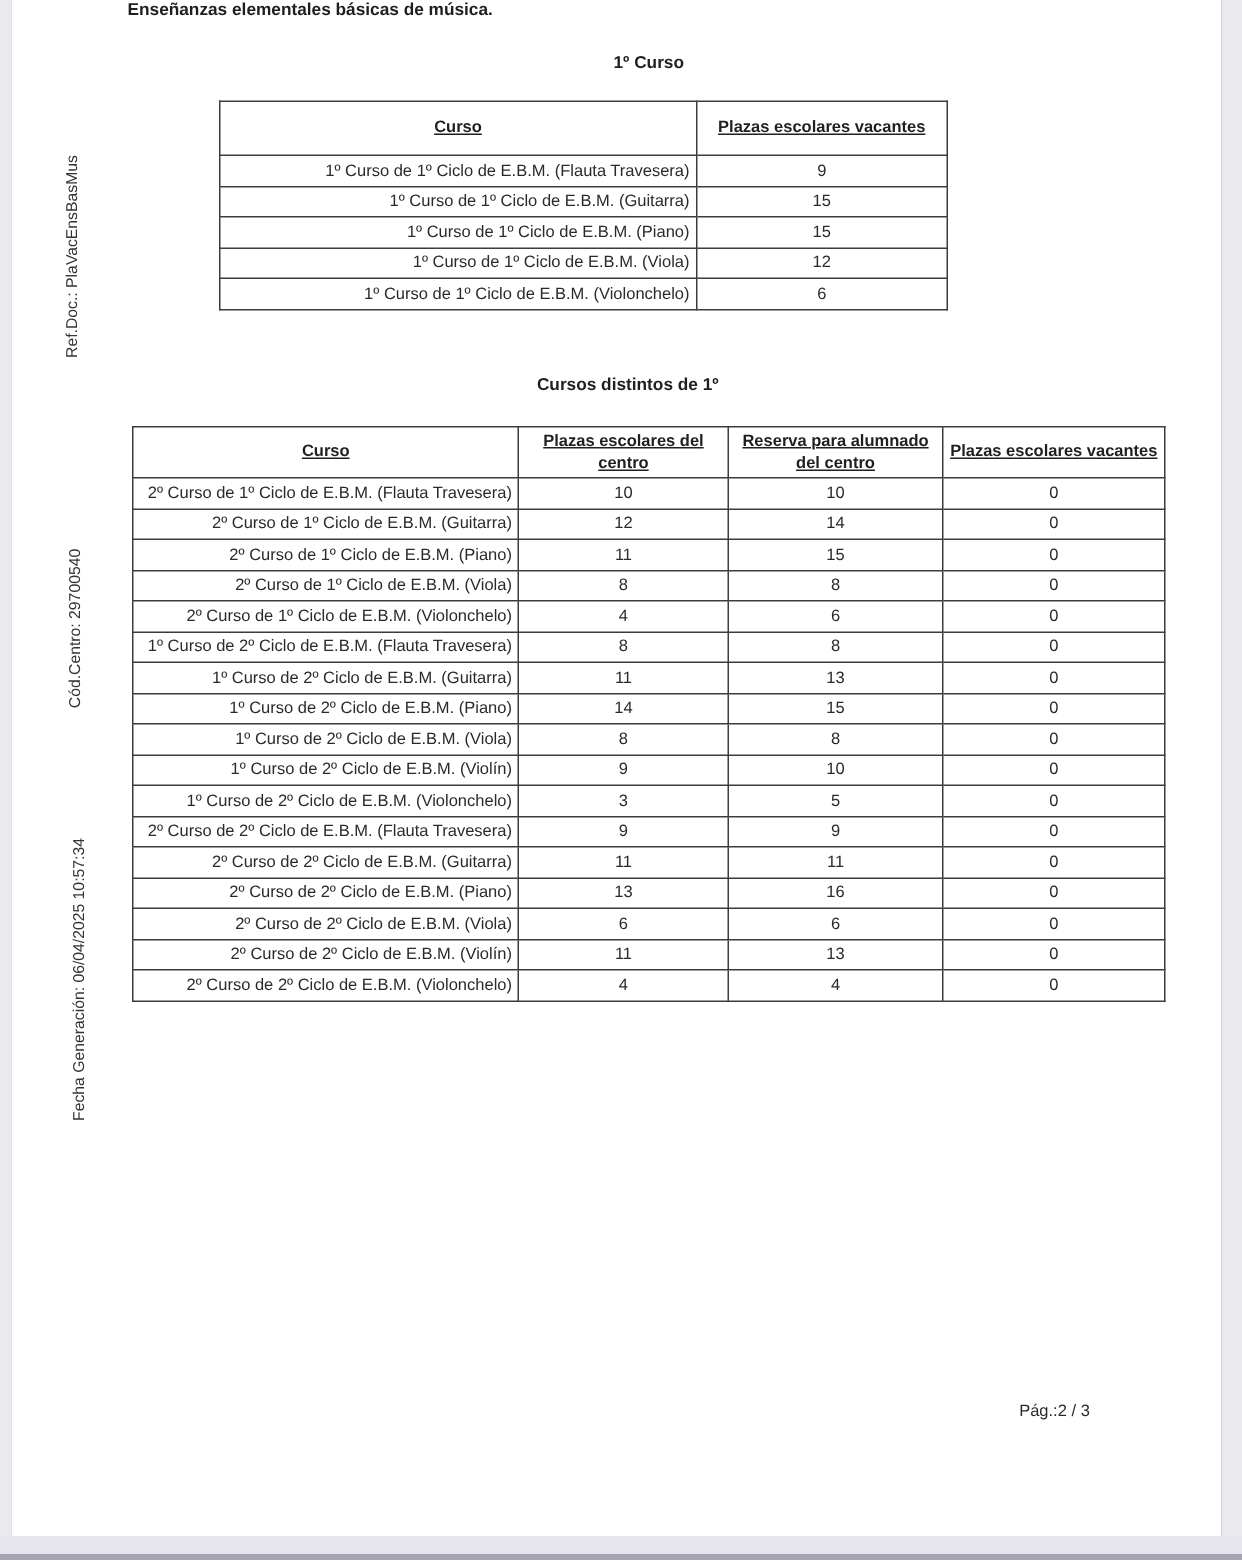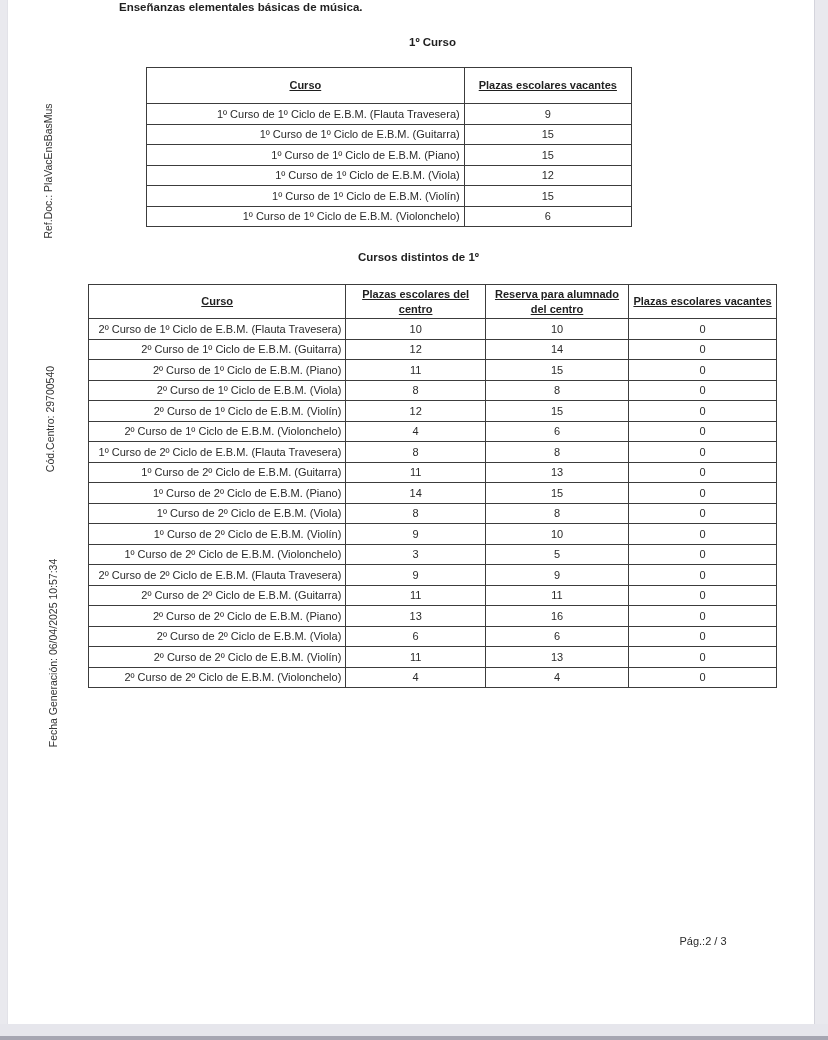--- a/index.html
+++ b/index.html
@@ -45,21 +45,20 @@
     height: 4px;
     background: #a6a6b2;
   }
   .doc-title {
     position: absolute;
     left: 77px;
     top: 1px;
     font-size: 11.5px;
     font-weight: bold;
     color: #1f1f1f;
-    margin-left: 34px;
   }
   .section-heading {
     position: absolute;
     left: 0;
     width: 821px;
     text-align: center;
     font-size: 11.5px;
     font-weight: bold;
     color: #1f1f1f;
   }
@@ -158,24 +157,20 @@
             <td>1º Curso de 1º Ciclo de E.B.M. (Guitarra)</td>
             <td>15</td>
           </tr>
           <tr>
             <td>1º Curso de 1º Ciclo de E.B.M. (Piano)</td>
             <td>15</td>
           </tr>
           <tr>
             <td>1º Curso de 1º Ciclo de E.B.M. (Viola)</td>
             <td>12</td>
-          </tr>
-          <tr>
-            <td>1º Curso de 1º Ciclo de E.B.M. (Violín)</td>
-            <td>15</td>
           </tr>
           <tr>
             <td>1º Curso de 1º Ciclo de E.B.M. (Violonchelo)</td>
             <td>6</td>
           </tr>
         </tbody>
     </table>
 
     <div class="section-heading heading-2">Cursos distintos de 1º</div>
 
@@ -213,26 +208,20 @@
             <td>15</td>
             <td>0</td>
           </tr>
           <tr>
             <td>2º Curso de 1º Ciclo de E.B.M. (Viola)</td>
             <td>8</td>
             <td>8</td>
             <td>0</td>
           </tr>
           <tr>
-            <td>2º Curso de 1º Ciclo de E.B.M. (Violín)</td>
-            <td>12</td>
-            <td>15</td>
-            <td>0</td>
-          </tr>
-          <tr>
             <td>2º Curso de 1º Ciclo de E.B.M. (Violonchelo)</td>
             <td>4</td>
             <td>6</td>
             <td>0</td>
           </tr>
           <tr>
             <td>1º Curso de 2º Ciclo de E.B.M. (Flauta Travesera)</td>
             <td>8</td>
             <td>8</td>
             <td>0</td>

